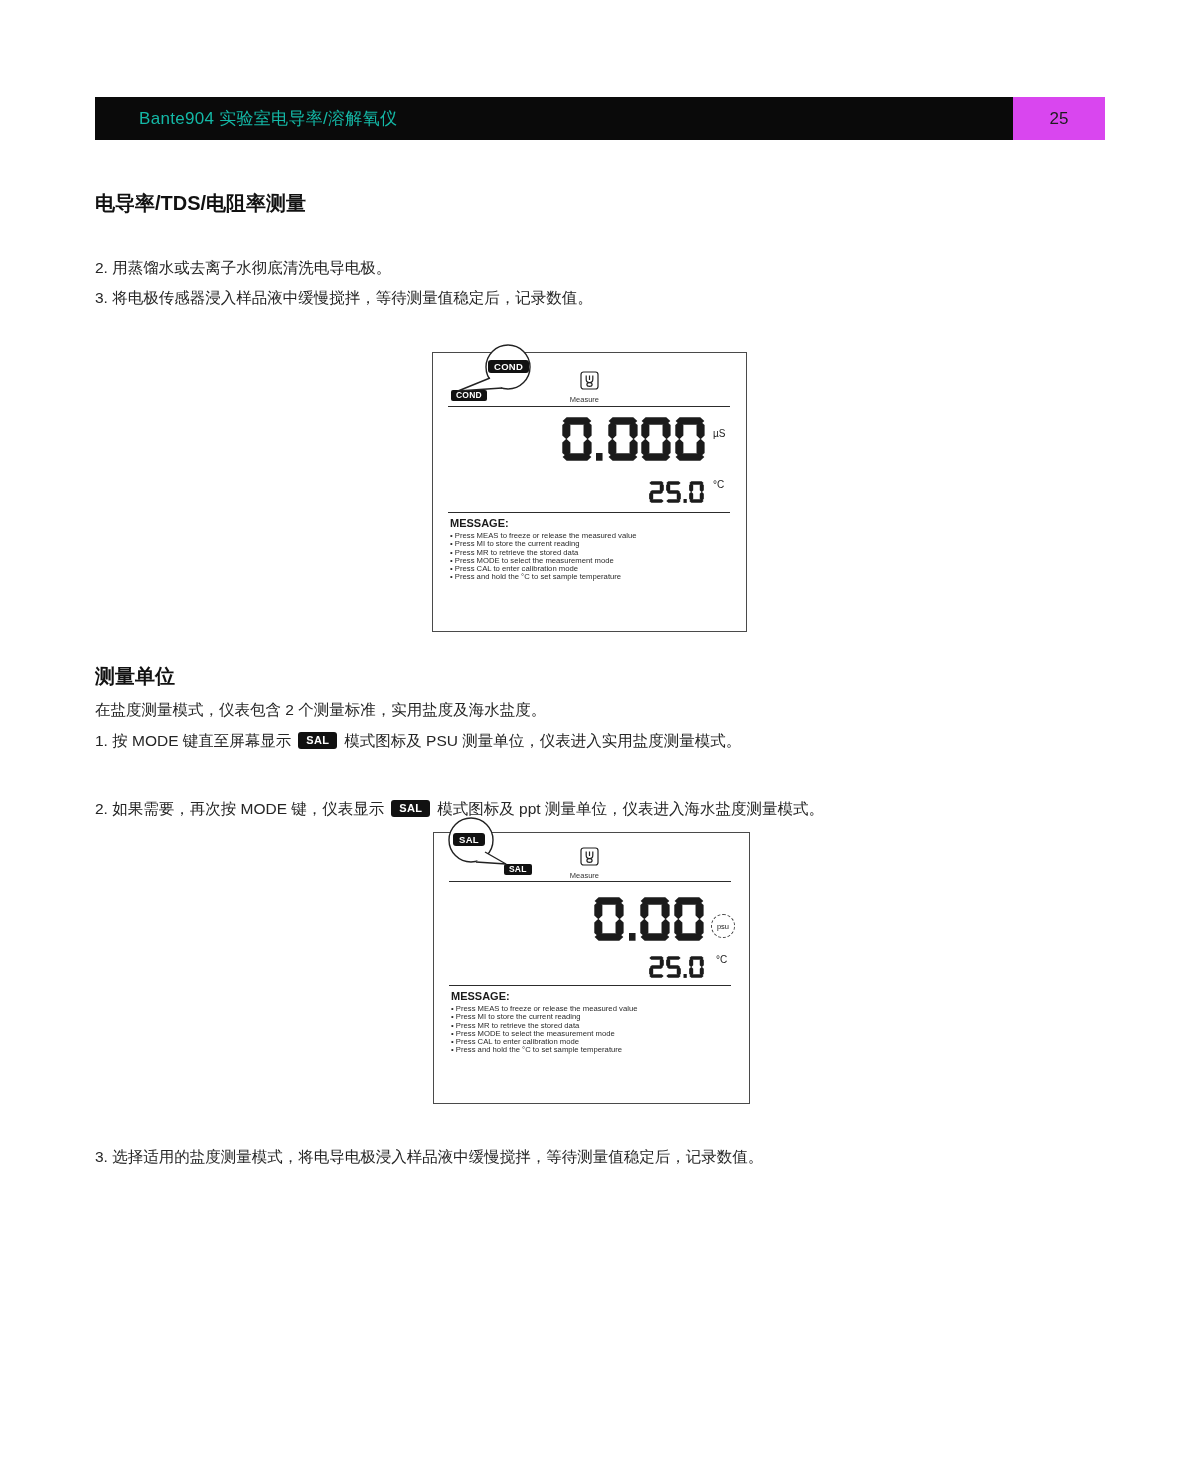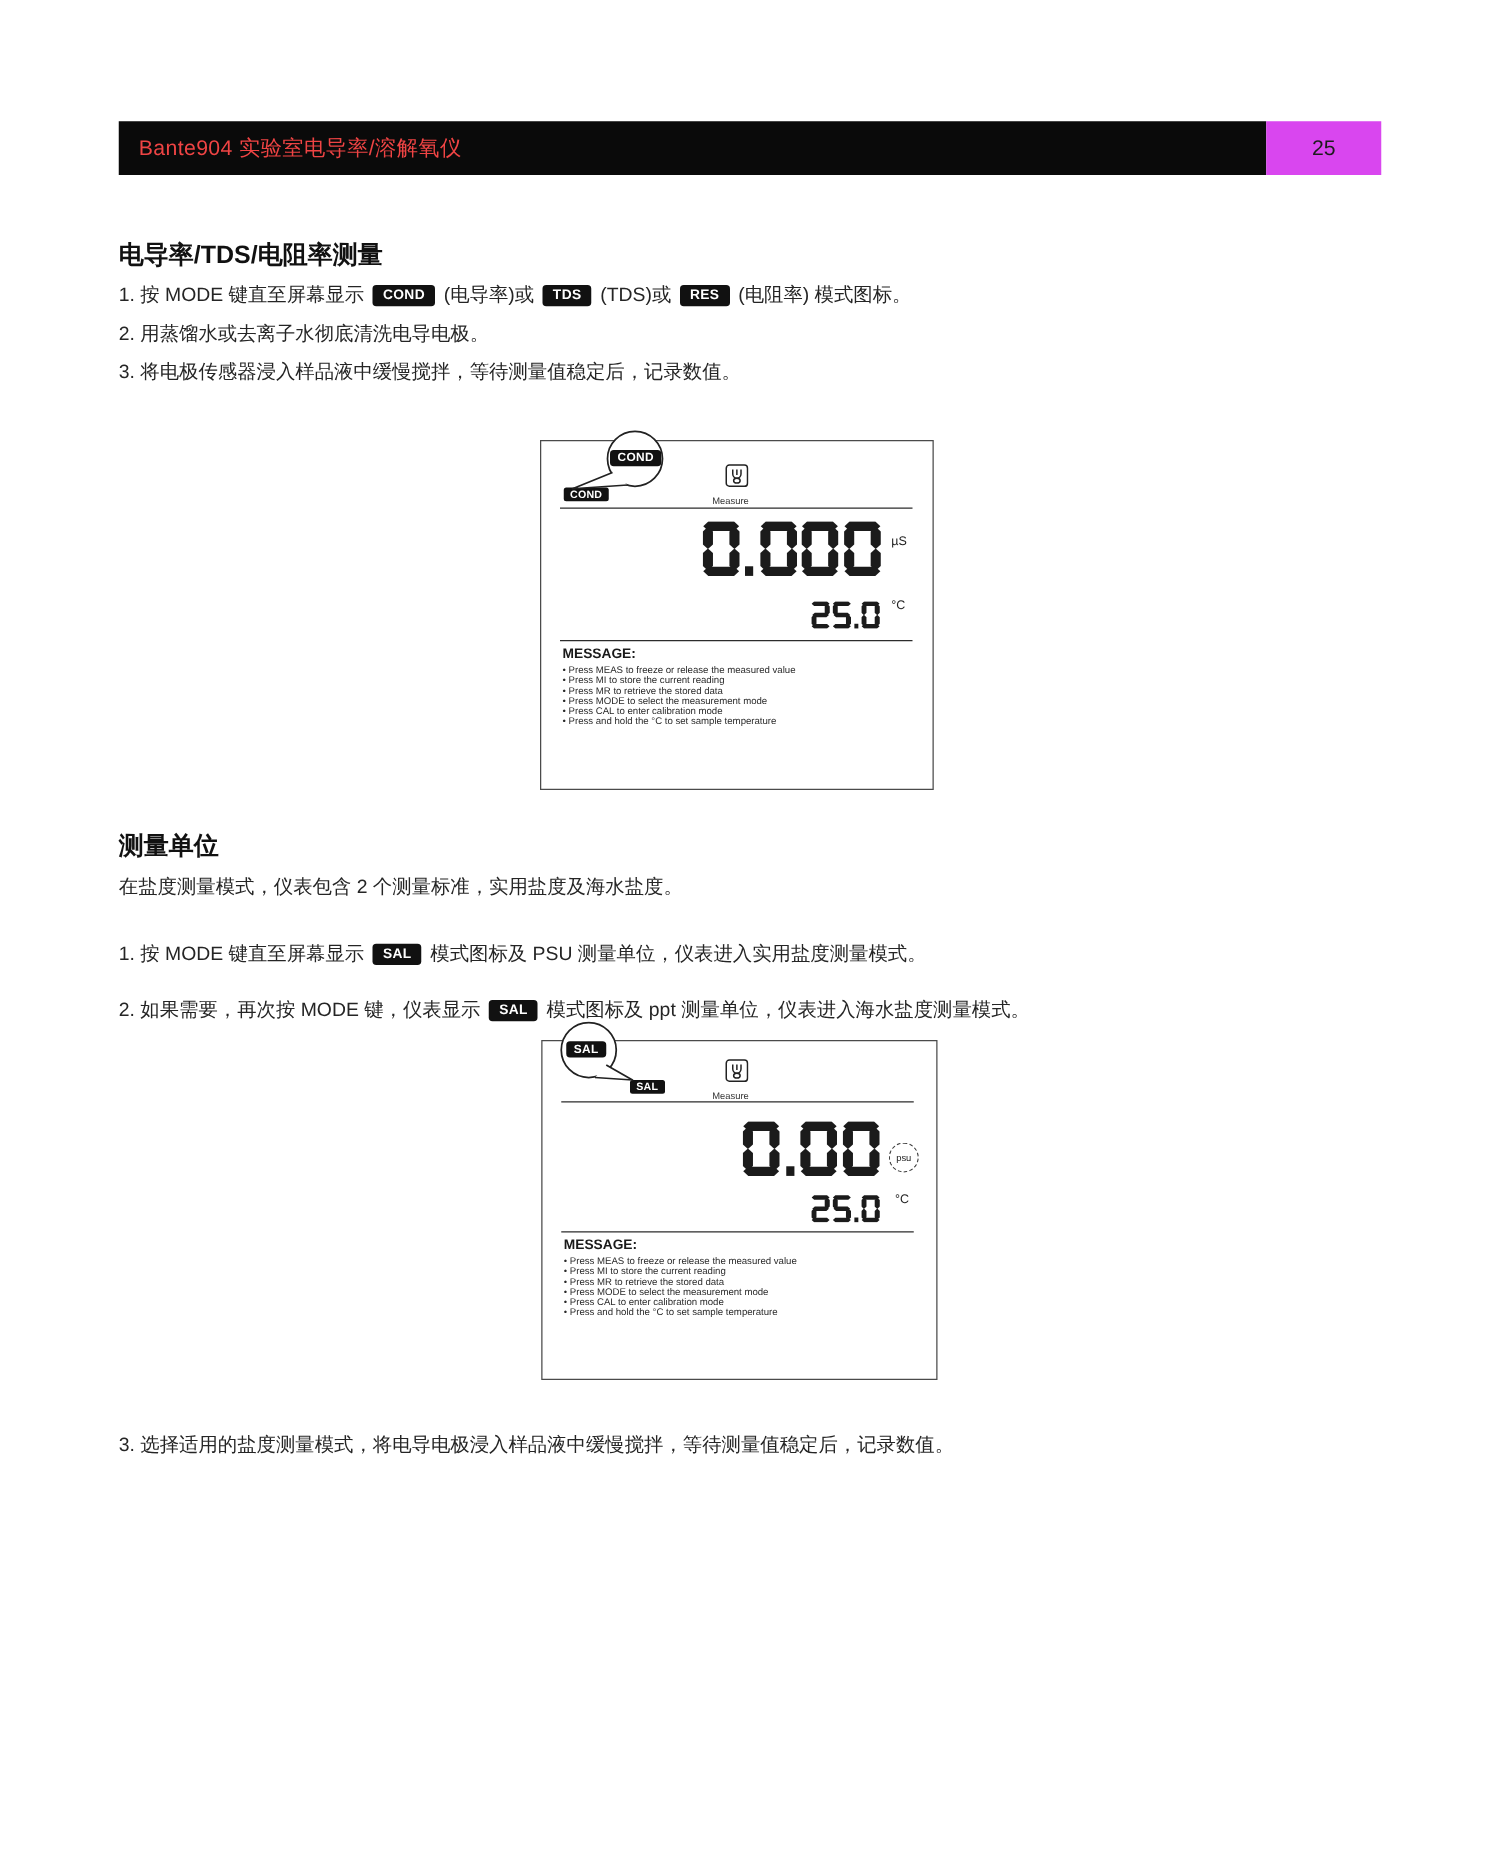--- a/index.html
+++ b/index.html
@@ -2,21 +2,21 @@
 <html><head>
 <meta charset="utf-8">
 <style>
   html,body{margin:0;padding:0;background:#ffffff;}
   #page{position:relative;width:1200px;height:1484px;background:#ffffff;overflow:hidden;
         font-family:"Liberation Sans","DejaVu Sans",sans-serif;color:#222;}
 
   
   .header{position:absolute;left:95px;top:97px;width:1010px;height:43px;display:flex;}
   .header-bar{flex:1;background:#0a0a0a;display:flex;align-items:center;}
-  .header-title{color:#ef4444;font-size:17px;padding-left:16px;letter-spacing:.3px;}
+  .header-title{color:#14b8a6;font-size:17px;padding-left:44px;letter-spacing:.3px;}
   .page-num-box{width:92px;background:#d946ef;display:flex;align-items:center;justify-content:center;}
   .page-num{color:#1c1c1c;font-size:17px;}
 
   
   .sec-title{position:absolute;left:95px;font-size:20px;font-weight:bold;color:#111;white-space:nowrap;}
   .step{position:absolute;left:95px;font-size:15.5px;color:#252525;white-space:nowrap;line-height:22px;}
 
   
   .badge{display:inline-block;background:#111;color:#fff;font-weight:bold;border-radius:3px;
          font-size:11px;line-height:15px;padding:1px 8px;margin:0 7px;vertical-align:2px;letter-spacing:.3px;}
@@ -53,23 +53,20 @@
     <div class="header-bar">
       <span class="header-title">Bante904 实验室电导率/溶解氧仪</span>
     </div>
     <div class="page-num-box">
       <span class="page-num">25</span>
     </div>
   </div>
 
   <div class="sec-title" style="top:190px;">电导率/TDS/电阻率测量</div>
 
-  <div class="step" style="top:226px;">
-    <span>1. 按 MODE 键直至屏幕显示</span><span class="badge">COND</span><span>(电导率)或</span><span class="badge">TDS</span><span>(TDS)或</span><span class="badge">RES</span><span>(电阻率) 模式图标。</span>
-  </div>
   <div class="step" style="top:257px;">2. 用蒸馏水或去离子水彻底清洗电导电极。</div>
   <div class="step" style="top:287px;">3. 将电极传感器浸入样品液中缓慢搅拌，等待测量值稳定后，记录数值。</div>
 
   <div class="figure" style="left:432px;top:352px;width:313px;height:278px;">
 
     <svg class="balloon-svg" style="left:18px;top:-13px;" width="84" height="60" viewBox="0 0 84 60">
       <circle cx="57" cy="27" r="22" fill="#ffffff" stroke="#222" stroke-width="1.4"></circle>
       <path d="M 39 38 L 7 51 L 51 48" fill="#ffffff" stroke="#222" stroke-width="1.4" stroke-linejoin="round"></path>
     </svg>
     <span class="balloon-badge" style="left:55px;top:7px;">COND</span>
@@ -165,21 +162,21 @@
       <div class="msg-item">Press MR to retrieve the stored data</div>
       <div class="msg-item">Press MODE to select the measurement mode</div>
       <div class="msg-item">Press CAL to enter calibration mode</div>
       <div class="msg-item">Press and hold the °C to set sample temperature</div>
     </div>
   </div>
 
   <div class="sec-title" style="top:663px;">测量单位</div>
   <div class="step" style="top:699px;">在盐度测量模式，仪表包含 2 个测量标准，实用盐度及海水盐度。</div>
 
-  <div class="step" style="top:753px;">
+  <div class="step" style="top:730px;">
     <span>1. 按 MODE 键直至屏幕显示</span><span class="badge">SAL</span><span>模式图标及 PSU 测量单位，仪表进入实用盐度测量模式。</span>
   </div>
   <div class="step" style="top:762px;margin-top:36px;">
     <span>2. 如果需要，再次按 MODE 键，仪表显示</span><span class="badge">SAL</span><span>模式图标及 ppt 测量单位，仪表进入海水盐度测量模式。</span>
   </div>
 
   <div class="figure" style="left:433px;top:832px;width:315px;height:270px;">
 
     <svg class="balloon-svg" style="left:6px;top:-16px;" width="80" height="56" viewBox="0 0 80 56">
       <circle cx="31" cy="23" r="22" fill="#ffffff" stroke="#222" stroke-width="1.4"></circle>

